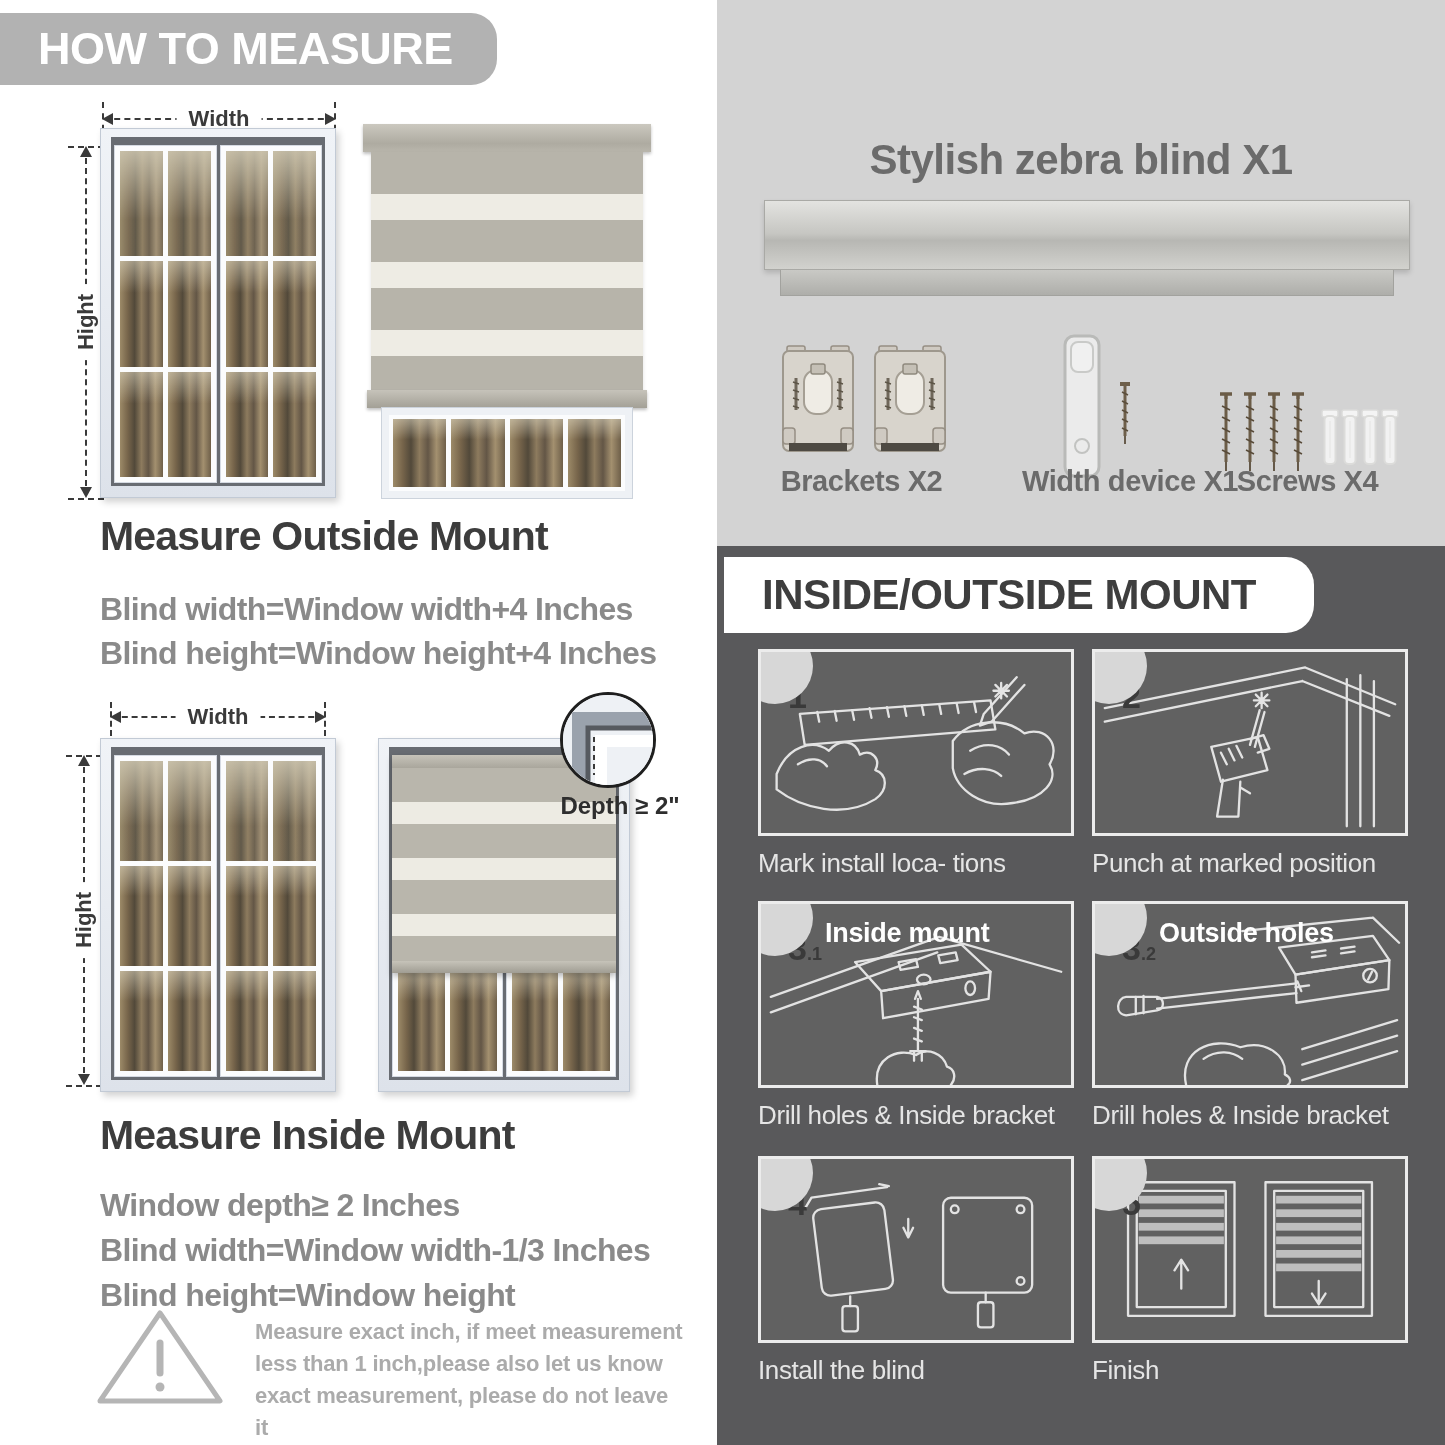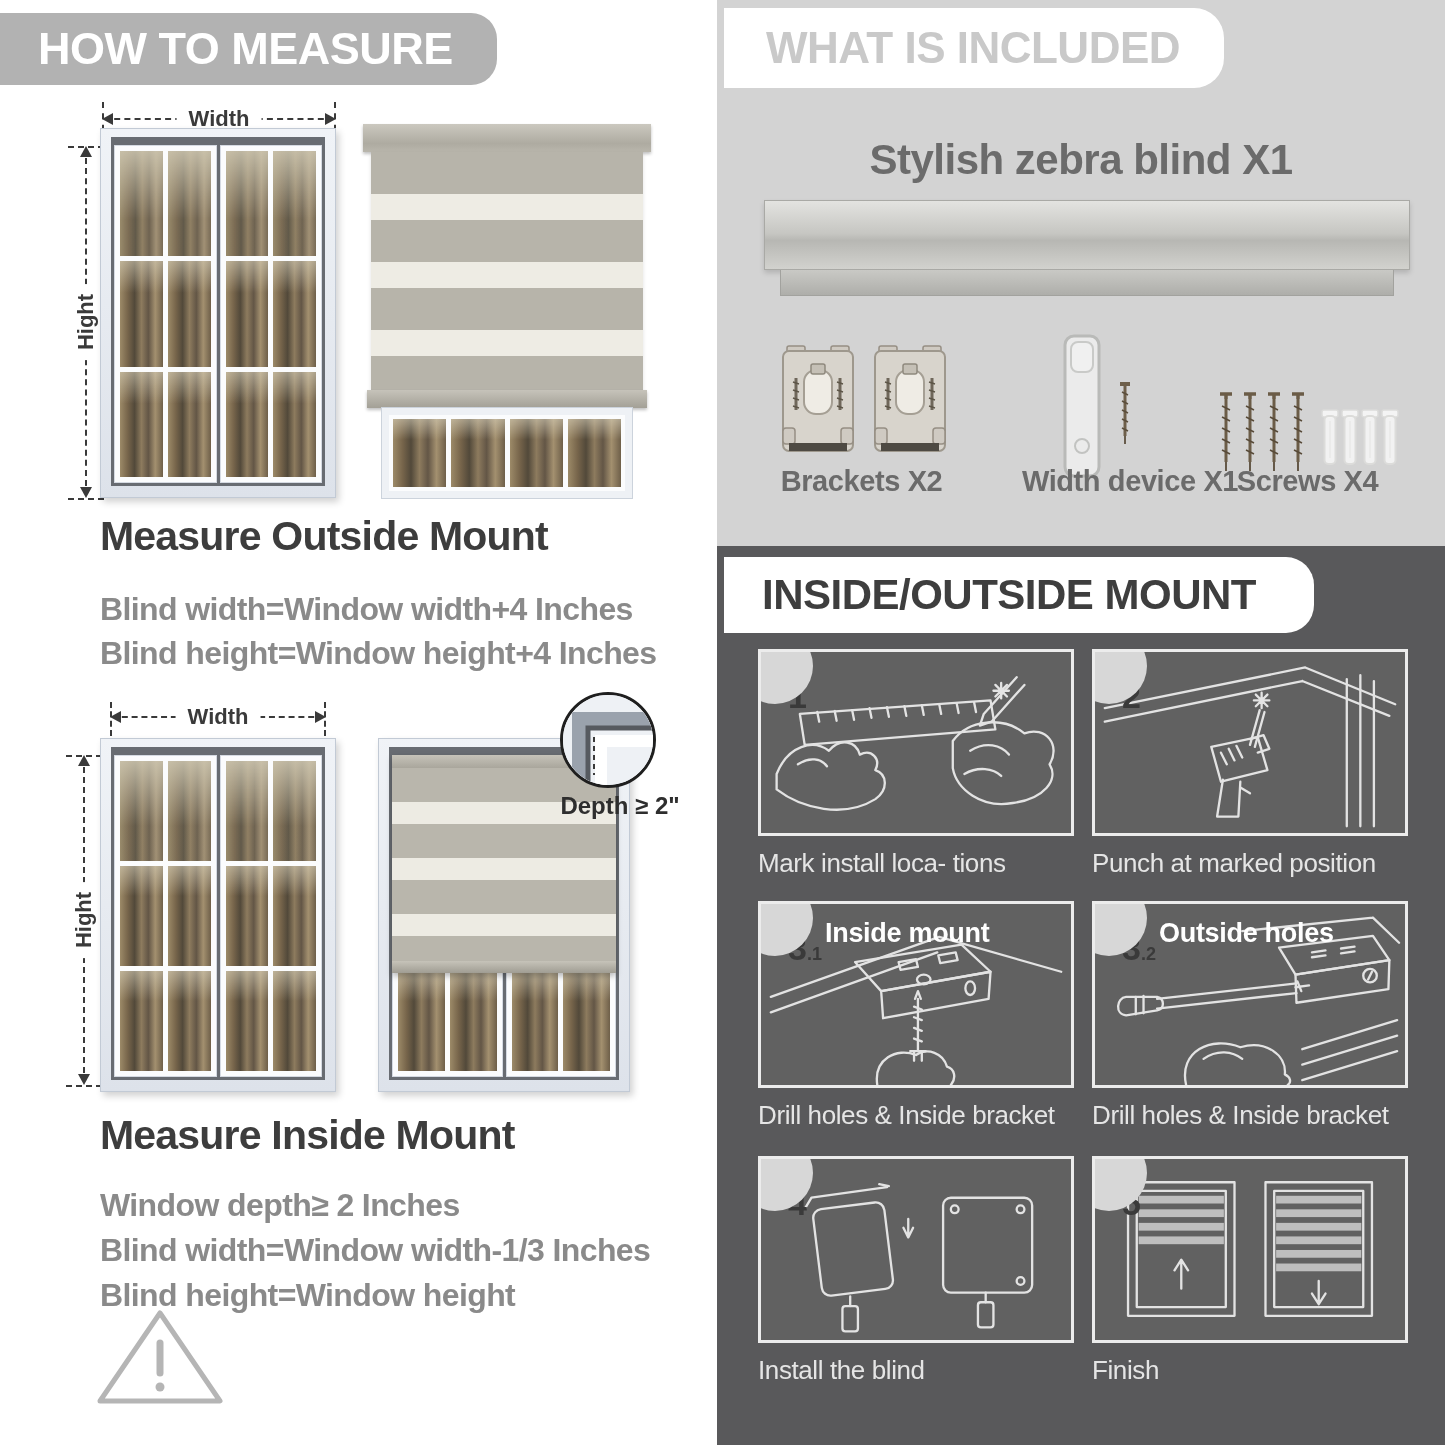--- a/index.html
+++ b/index.html
@@ -250,23 +250,23 @@
   <div class="abs sec-line" style="left:100px; top:1208px;">Blind width=Window width-1/3 Inches</div>
   <div class="abs sec-line" style="left:100px; top:1253px;">Blind height=Window height</div>
 
   <div class="abs" style="left:90px; top:1305px; width:140px; height:105px;">
     <svg viewBox="0 0 140 105" width="140" height="105">
       <path d="M70,8 L130,96 L10,96 Z" fill="none" stroke="#b5b5b5" stroke-width="5" stroke-linejoin="round"></path>
       <line x1="70" y1="38" x2="70" y2="68" stroke="#b5b5b5" stroke-width="7" stroke-linecap="round"></line>
       <circle cx="70" cy="82" r="4.5" fill="#b5b5b5"></circle>
     </svg>
   </div>
+  <div class="warn-text" style="left:255px; top:1316px; width:430px;">Measure exact inch, if meet measurement less than 1 inch,please also let us know exact measurement, please do not leave it</div>
 
   <div class="abs panel-light">
-    <div class="inc-header"><span>WHAT IS INCLUDED</span></div>
     <div class="blind-label">Stylish zebra blind X1</div>
     <div class="rail-main"></div>
     <div class="rail-lip"></div>
 
     <div class="abs" style="left:60px; top:344px; width:172px; height:120px;">
       <svg viewBox="0 0 172 120" width="172" height="120">
         <g stroke-linejoin="round">
           <g transform="translate(2,0)">
             <rect x="8" y="2" width="18" height="8" rx="2" fill="#cfcac2" stroke="#968f84" stroke-width="1.5"></rect>
             <rect x="52" y="2" width="18" height="8" rx="2" fill="#cfcac2" stroke="#968f84" stroke-width="1.5"></rect>

